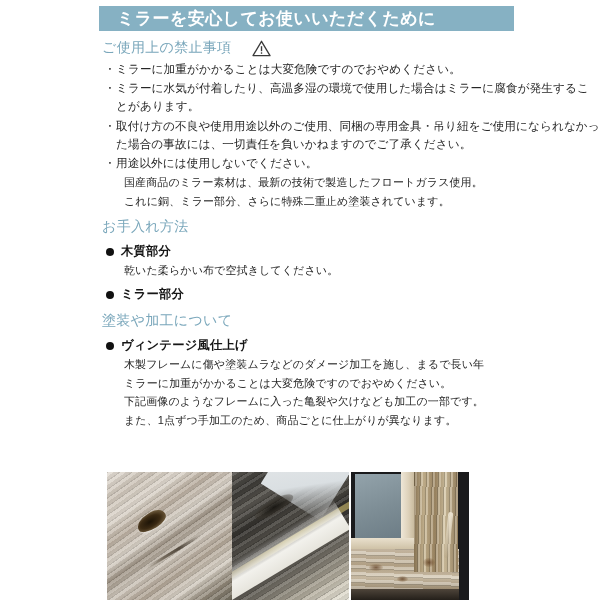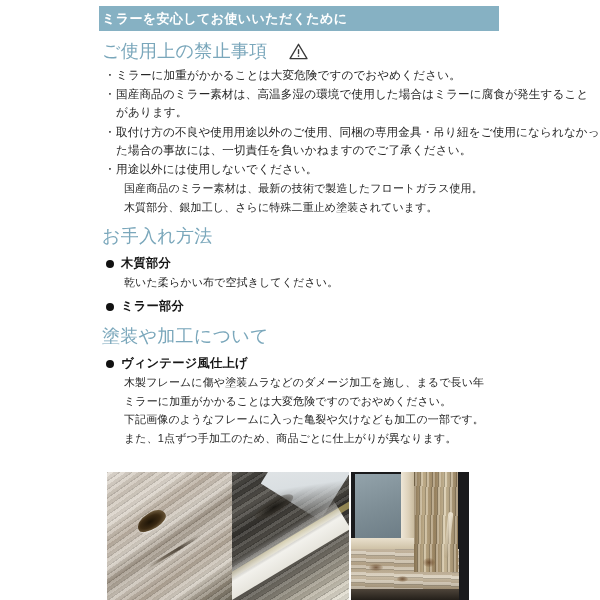--- a/index.html
+++ b/index.html
@@ -25,35 +25,35 @@
     position: absolute;
     left: 99px;
     top: 0;
     width: 501px;
   }
 
   
   .title-bar {
     background: #86b1c3;
     color: #ffffff;
-    font-size: 13px;
+    font-size: 17px;
     font-weight: bold;
     letter-spacing: 0.4px;
     line-height: 25px;
     height: 25px;
-    padding: 0 0 0 3px;
+    padding: 0 0 0 18px;
     width: 397px;
     box-sizing: content-box;
     margin-top: 6px;
   }
 
   
   .section-head {
     color: #7aa7bb;
-    font-size: 18px;
+    font-size: 14px;
     font-weight: normal;
     letter-spacing: 0.3px;
     margin: 8px 0 3px 3px;
     display: flex;
     align-items: center;
     gap: 19px;
   }
   .warn-icon {
     display: inline-block;
     line-height: 0;
@@ -292,29 +292,29 @@
           <svg width="19" height="17" viewBox="0 0 19 17" aria-hidden="true">
             <path d="M9.5 1.3 L18 15.6 L1 15.6 Z" fill="none" stroke="#3a3a3a" stroke-width="1.3" stroke-linejoin="round"></path>
             <rect x="8.85" y="6.2" width="1.35" height="5" fill="#3a3a3a"></rect>
             <rect x="8.85" y="12.3" width="1.35" height="1.5" fill="#3a3a3a"></rect>
           </svg>
         </span>
       </div>
 
       <ul class="dash-list">
         <li class="dash-item">ミラーに加重がかかることは大変危険ですのでおやめください。</li>
-        <li class="dash-item">国産商品のミラー素材は、高温多湿の環境で使用した場合はミラーに腐食が発生することがあります。</li>
+        <li class="dash-item">ミラーに水気が付着したり、高温多湿の環境で使用した場合はミラーに腐食が発生することがあります。</li>
         <li class="dash-item">取付け方の不良や使用用途以外のご使用、同梱の専用金具・吊り紐をご使用になられなかった場合の事故には、一切責任を負いかねますのでご了承ください。</li>
         <li class="dash-item">用途以外には使用しないでください。</li>
       </ul>
 
       <div class="blk">
         <div class="circ-body">
           <p>国産商品のミラー素材は、最新の技術で製造したフロートガラス使用。</p>
-          <p>木質部分、銀加工し、さらに特殊二重止め塗装されています。</p>
+          <p>これに銅、ミラー部分、さらに特殊二重止め塗装されています。</p>
         </div>
       </div>
     </div>
 
     <div class="section-block">
       <div class="section-head">
         <span>お手入れ方法</span>
       </div>
 
       <div class="blk">

